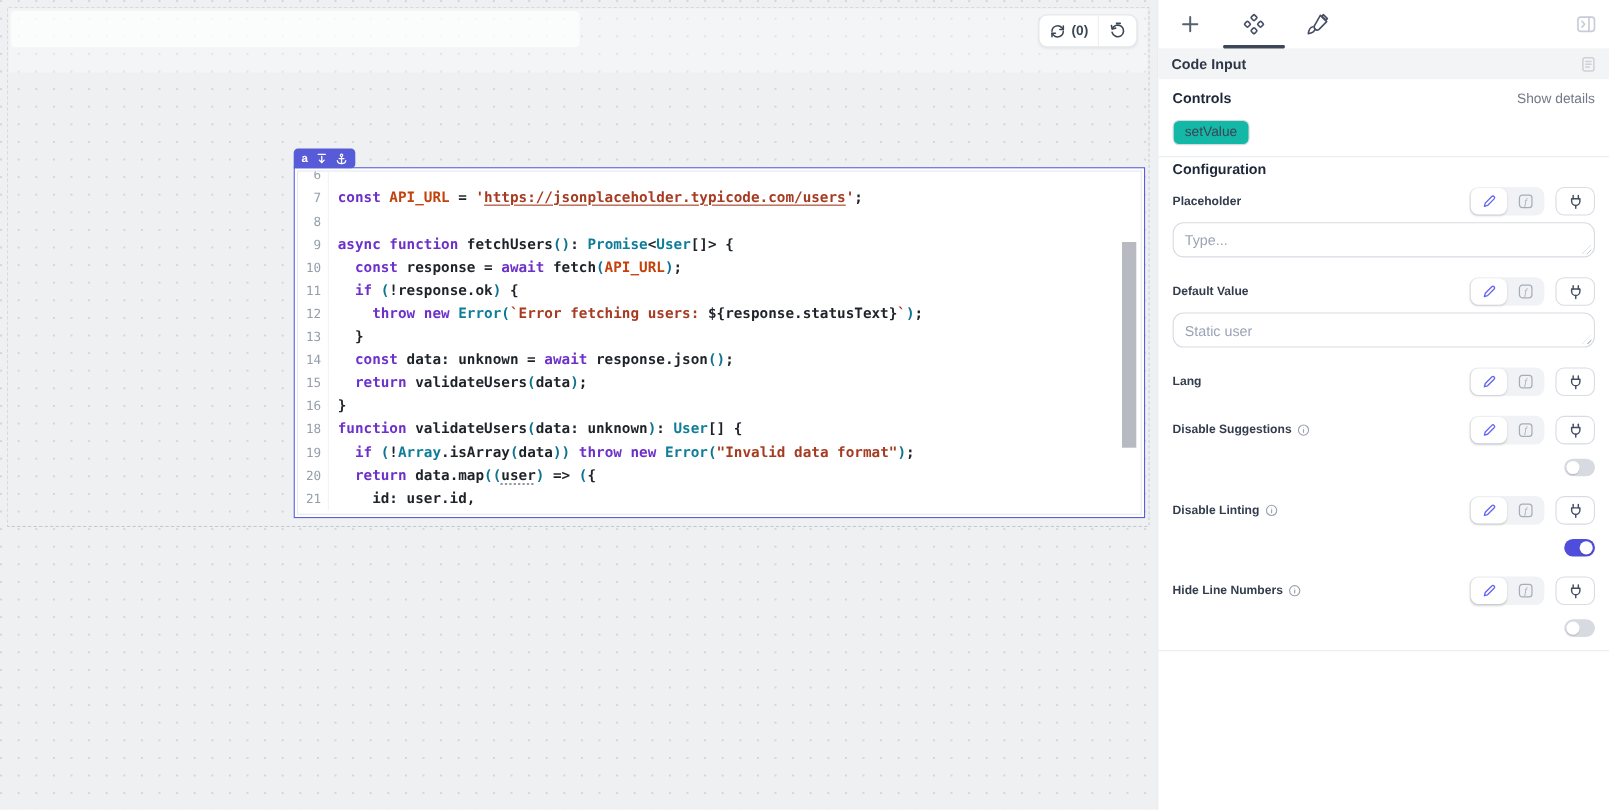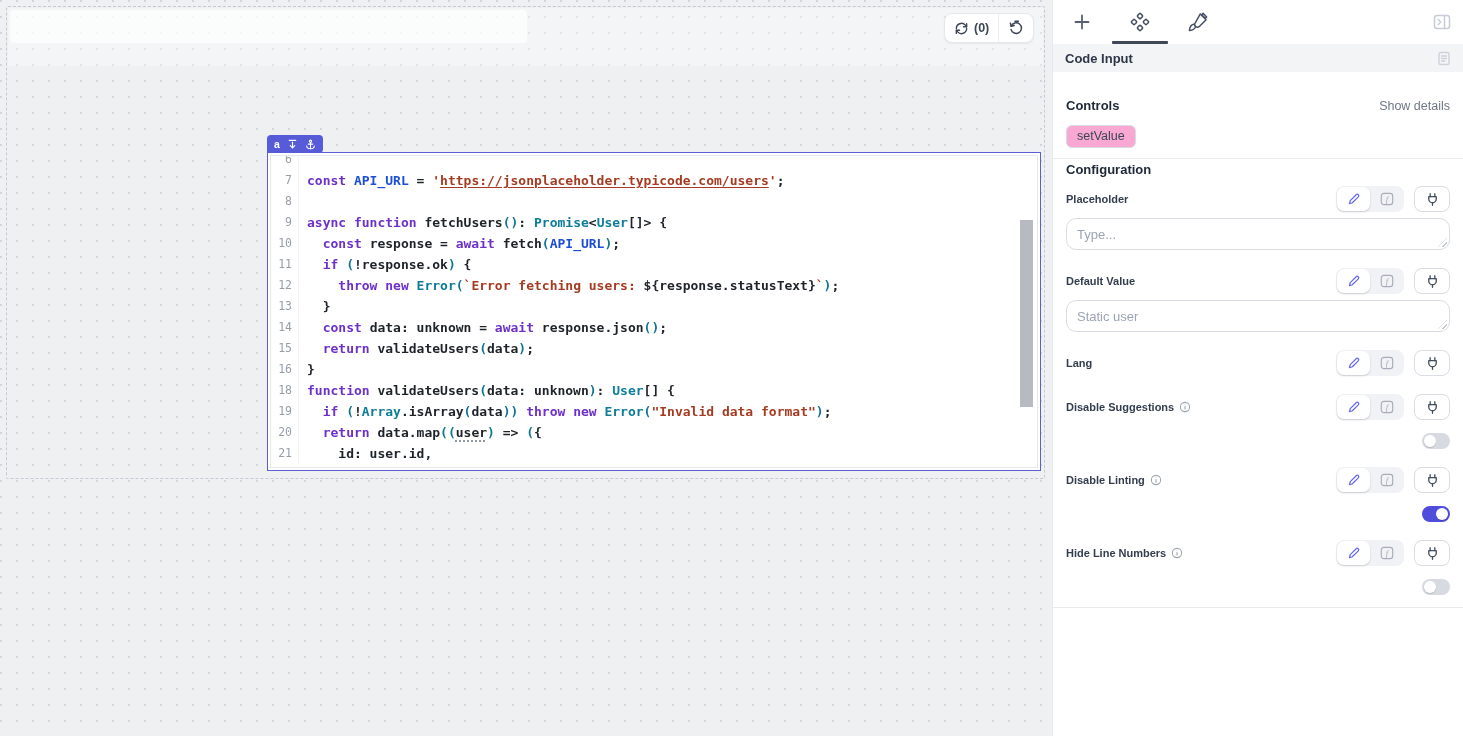--- a/index.html
+++ b/index.html
@@ -36,21 +36,21 @@
   .editor-inner { position:absolute; inset:2px; border:1px solid #e5e8ed;
     background:#fff; overflow:hidden; }
   .code-rows { margin-top:-7px; }
   .cm-row { display:flex; height:21px; line-height:21px; white-space:pre;
     font-family:"DejaVu Sans Mono","Liberation Mono",monospace; }
   .cm-gnum { width:28px; flex:0 0 28px; text-align:right; padding-right:6px;
     color:#959ea9; font-size:11.5px; border-right:1px solid #f1f2f5; }
   .cm-code { padding-left:8px; font-size:13px; font-weight:bold; }
   .tok-kw  { color:#6d31c9; }
   .tok-pl  { color:#1e2329; }
-  .tok-def { color:#1d4ed8;text-align:right; }
+  .tok-def { color:#c2410c;text-align:right; }
   .tok-type{ color:#0e7d99; }
   .tok-str { color:#a63b22; }
   .tok-lnk { color:#a63b22; text-decoration:underline; text-underline-offset:2px; }
   .tok-par { color:#0e7490; }
   .tok-sq  { color:#1e2329; text-decoration:underline dotted 2px #8f97a1; text-underline-offset:3px; }
   .scroll-thumb { position:absolute; right:4px; top:64px; width:13px; height:187px;
     background:#b7bac0; }
 
   
   .panel { position:absolute; left:1052px; top:0; width:411px; height:736px;
@@ -63,26 +63,26 @@
     width:56px; height:3px; background:#3f4655; border-radius:1px; }
   .tabs-spacer { flex:1; }
   .collapse-btn { border:none; background:transparent; margin-right:12px;
     display:flex; align-items:center; cursor:pointer; }
 
   .band { height:28px; background:#f3f4f6; display:flex; align-items:center;
     padding:0 12px; }
   .band-title { font-size:13px; font-weight:700; color:#2e3747; flex:1; }
 
   .panel-content { padding:0 13px; }
-  .controls-head { margin-top:26px; display:flex; align-items:center; }
+  .controls-head { margin-top:10px; display:flex; align-items:center; }
   .section-title { font-size:13px; font-weight:700; color:#1d2738; flex:1; }
   .link-btn { border:none; background:transparent; color:#707987; font-size:12.5px;
     cursor:pointer; }
   .method-chip { display:inline-block; margin-top:12px; padding:3px 10px 4px;
-    border:1px solid #d8dbe1; border-radius:6px; background:#f9a8d4; font-size:12.5px;
+    border:1px solid #d8dbe1; border-radius:6px; background:#14b8a6; font-size:12.5px;
     color:#3b4556; cursor:pointer; }
   .divider { border:none; border-top:1px solid #e9ebee; margin:10px -13px 0; }
   .config-title { margin-top:3px; }
 
   .prop-group { margin-top:18px; }
   .prop-group.first { margin-top:9px; }
   .prop-head { height:26px; display:flex; align-items:center; }
   .prop-label { flex:1; display:flex; align-items:center; gap:5px;
     font-size:11px; font-weight:600; color:#333d4e; }
   .prop-actions { display:flex; align-items:center; gap:10px; }

